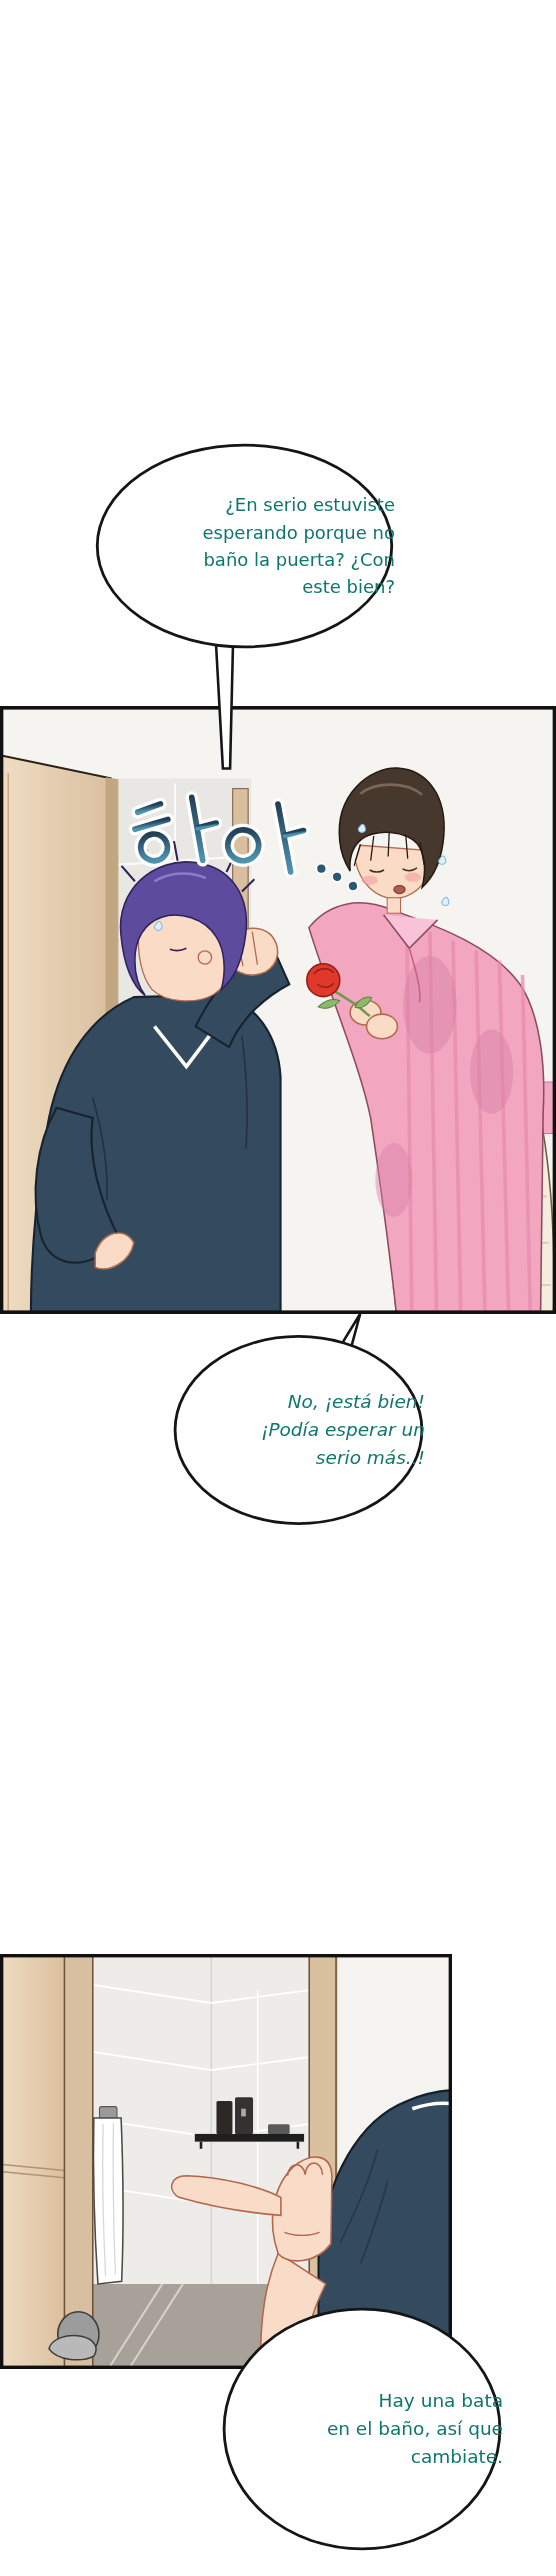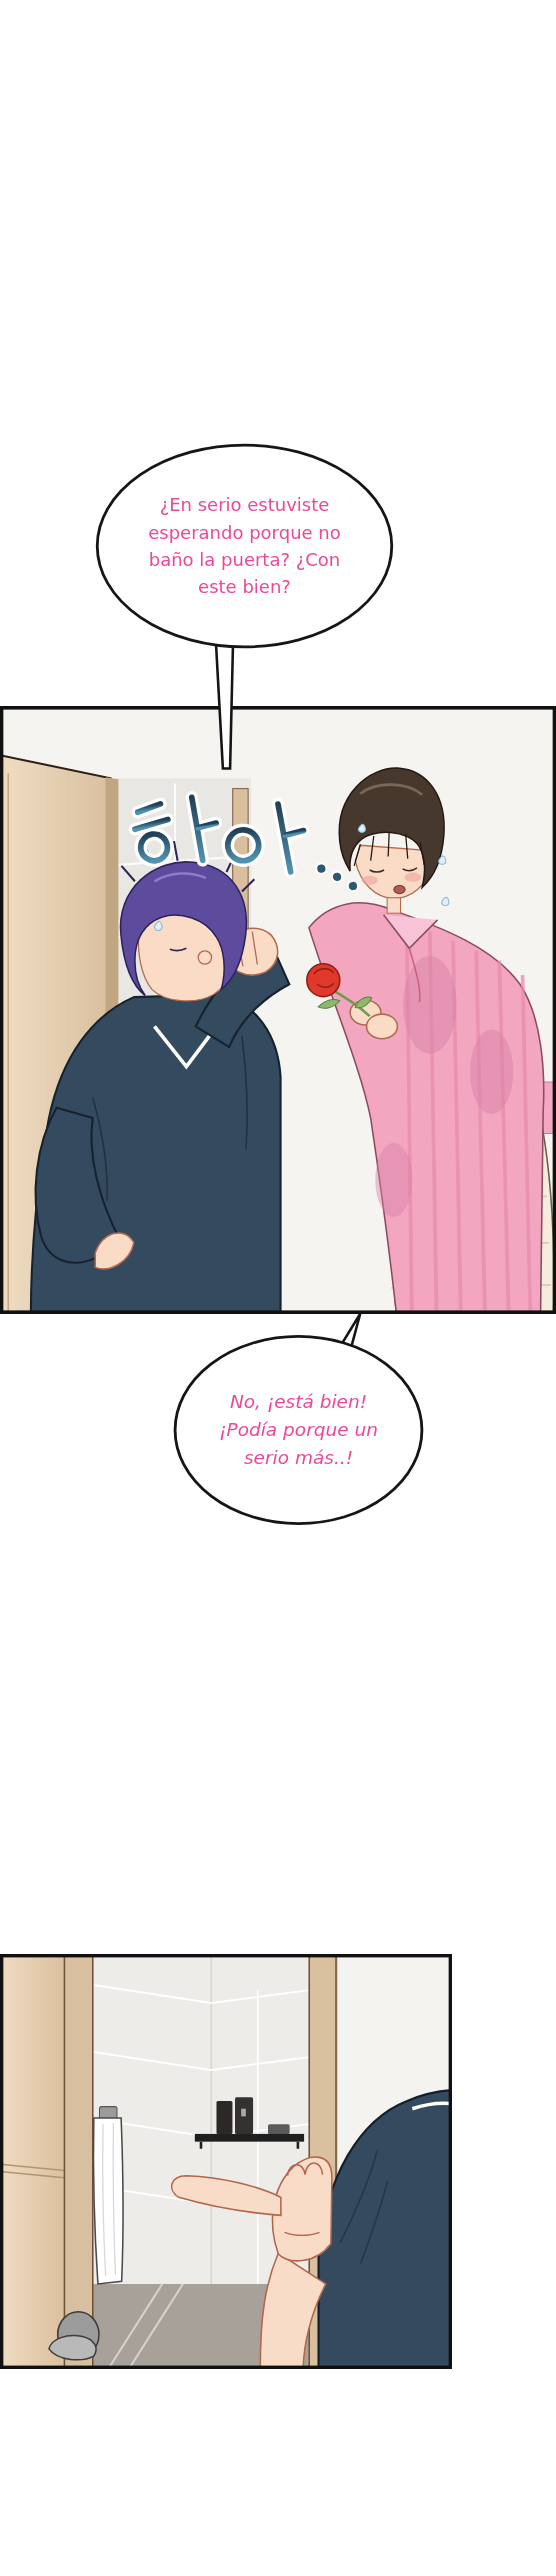--- a/index.html
+++ b/index.html
@@ -2,21 +2,21 @@
 <html style="font-size:8.2px"><head>
 <meta charset="utf-8">
 <style>
   html,body{margin:0;padding:0;background:#ffffff;}
   .page{position:relative;width:556px;height:3666px;background:#ffffff;overflow:hidden;
         font-family:"DejaVu Sans",sans-serif;}
   .panel{position:absolute;display:block;}
   .bubble{position:absolute;}
   .bubble svg{position:absolute;left:0;top:0;overflow:visible;}
   .bubble .txt{position:absolute;inset:0;display:flex;flex-direction:column;justify-content:center;
-        align-items:center;text-align:center;color:#ec4899;}
+        align-items:flex-end;text-align:center;color:#0f766e;}
   .b1 .txt{font-size:18px;line-height:1.52;}
   .b2 .txt{font-size:18.5px;line-height:1.5;font-style:italic;}
   .b3 .txt{font-size:18px;line-height:1.55;}
   .b4 .txt{font-size:18.5px;line-height:1.5;}
 </style>
 </head>
 <body>
 
 <div class="page">
 
@@ -206,21 +206,31 @@
     </div>
   </div>
 
   <div class="bubble b2" style="left:172px;top:1333px;width:253px;height:194px;">
     <svg width="253" height="194" viewBox="0 0 492 376">
       <polygon points="306,60 344,44 366,-38" fill="#ffffff" stroke="#151515" stroke-width="5"></polygon>
       <ellipse cx="246" cy="188" rx="240" ry="182" fill="#ffffff" stroke="#151515" stroke-width="5.5"></ellipse>
     </svg>
     <div class="txt">
       <div>No, ¡está bien!</div>
-      <div>¡Podía porque un</div>
+      <div>¡Podía esperar un</div>
       <div>serio más..!</div>
     </div>
   </div>
 
 
+  <div class="bubble b4" style="left:221px;top:2306px;width:282px;height:246px;">
+    <svg width="282" height="246" viewBox="0 0 548 478">
+      <ellipse cx="274" cy="239" rx="268" ry="233" fill="#ffffff" stroke="#151515" stroke-width="5.5"></ellipse>
+    </svg>
+    <div class="txt">
+      <div>Hay una bata</div>
+      <div>en el baño, así que</div>
+      <div>cambiate.</div>
+    </div>
+  </div>
 
 </div>
 
 
 </body></html>

